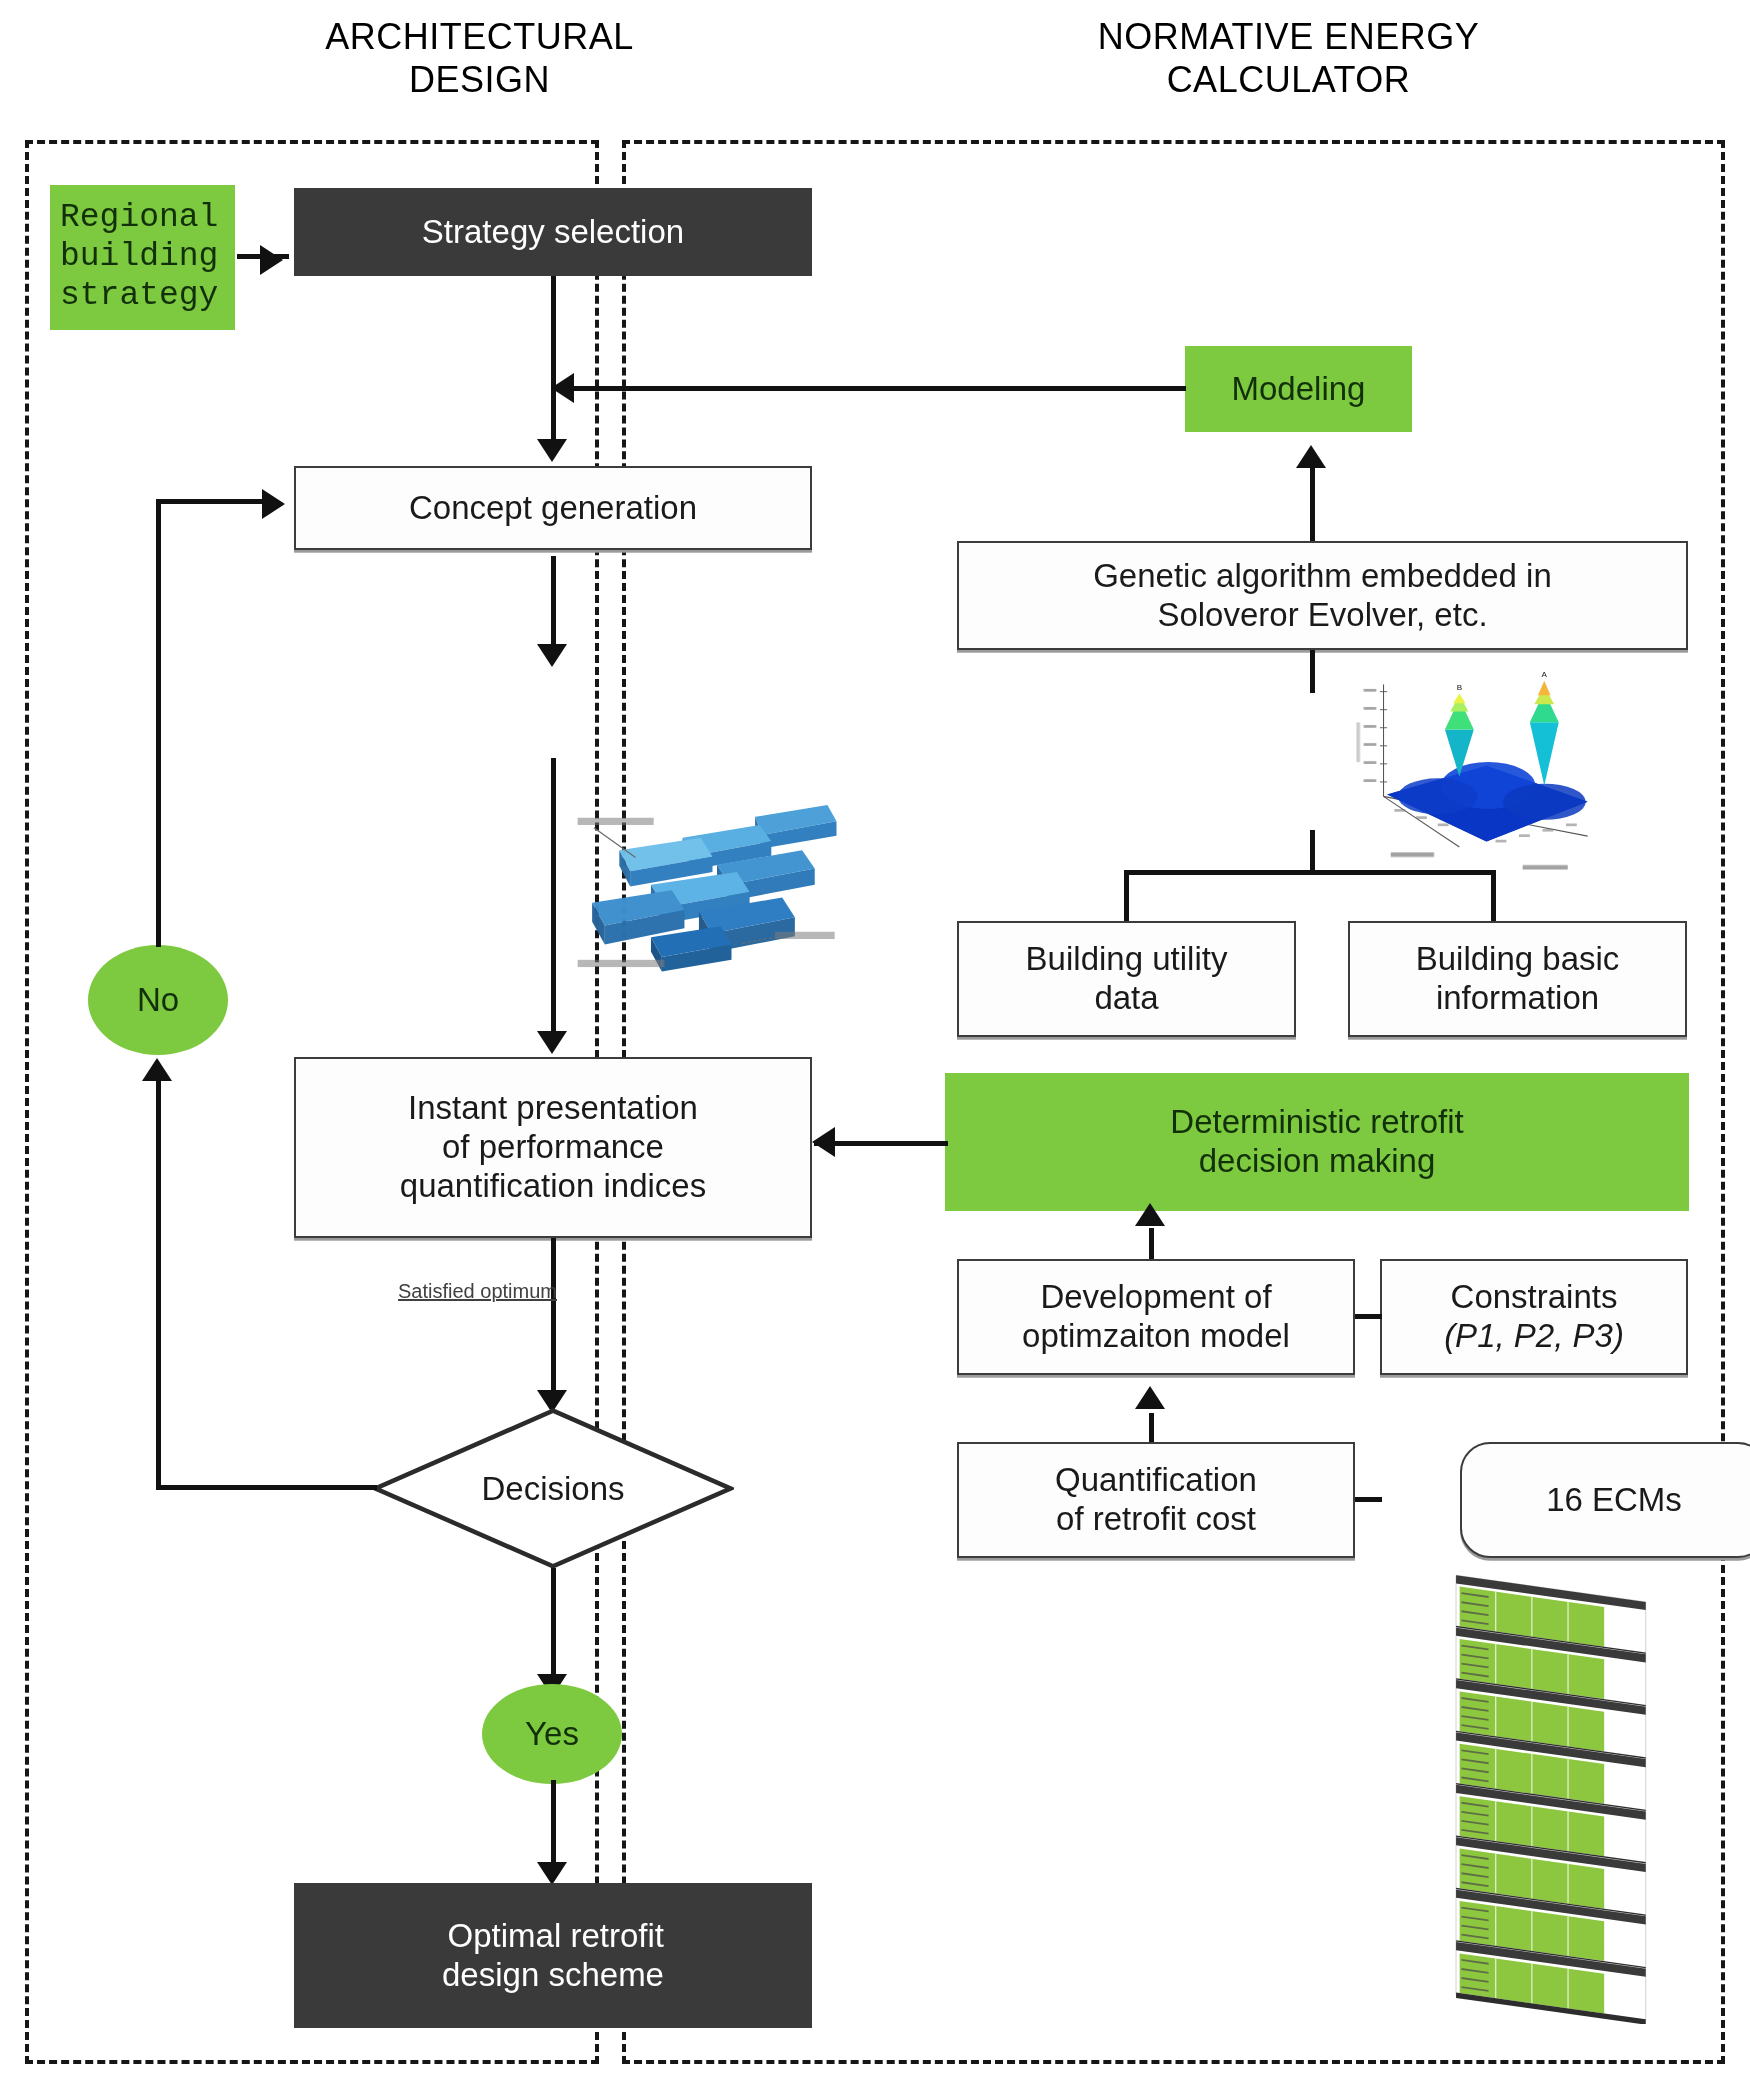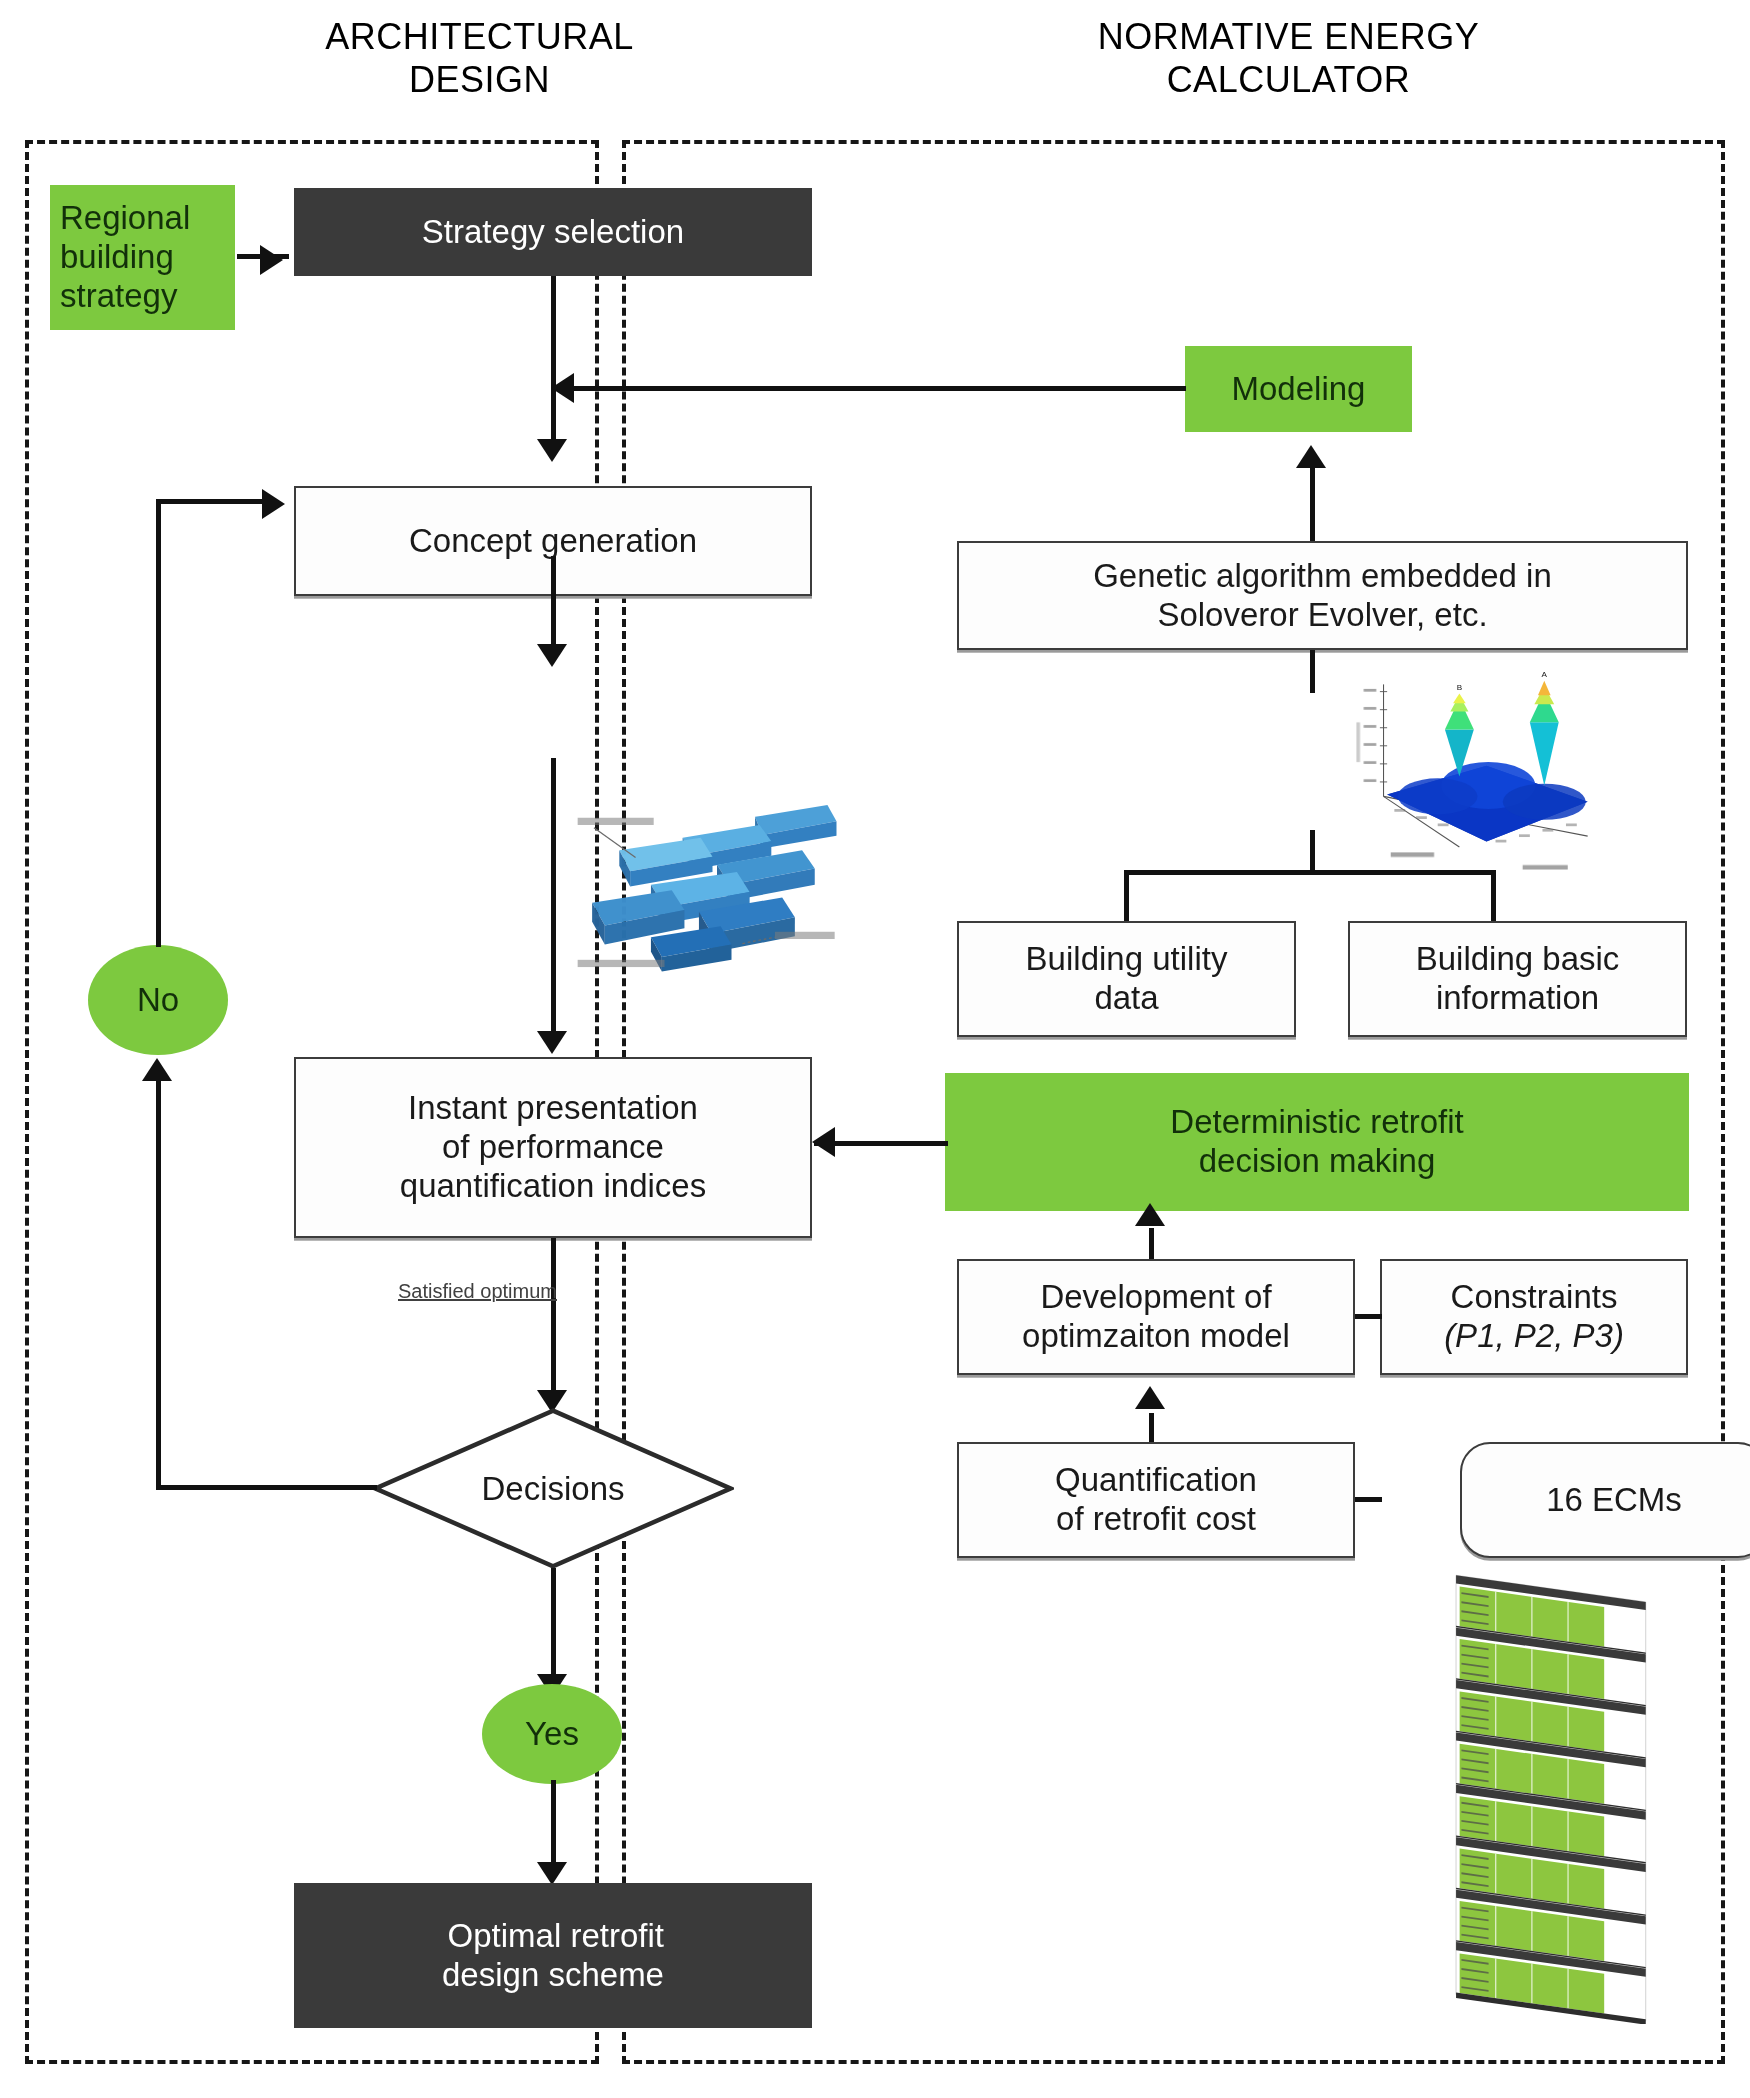--- a/index.html
+++ b/index.html
@@ -151,33 +151,33 @@
 <div id="canvas">
 
   <div class="col-title" id="title-left">ARCHITECTURAL
 DESIGN</div>
   <div class="col-title" id="title-right">NORMATIVE ENERGY
 CALCULATOR</div>
 
   <div class="panel" id="panel-left"></div>
   <div class="panel" id="panel-right"></div>
 
-  <div class="node green" style="left:50px; top:185px; width:185px; height:145px; font-size:33px; justify-content:flex-start; text-align:left; padding-left:9px;">Regional
+  <div class="node green" style="left:50px; top:185px; width:185px; height:145px; font-size:33px; justify-content:flex-start; text-align:left; padding-left:9px;font-family:Liberation Mono, monospace;">Regional
 building
 strategy</div>
 
   <div class="ln h" style="left:237px; top:254px; width:52px;"></div>
   <div class="arrow right" style="left:260px; top:245px;"></div>
 
   <div class="node dark" style="left:294px; top:188px; width:518px; height:88px;">Strategy selection</div>
 
   <div class="ln v" style="left:551px; top:276px; height:174px;"></div>
   <div class="arrow down" style="left:537px; top:439px;"></div>
 
-  <div class="node white" style="left:294px; top:466px; width:518px; height:110px;margin-top:20px;">Concept generation</div>
+  <div class="node white" style="left:294px; top:466px; width:518px; height:84px;">Concept generation</div>
 
   <div class="ln v" style="left:551px; top:556px; height:100px;"></div>
   <div class="arrow down" style="left:537px; top:644px;"></div>
 
 
   <div class="ln v" style="left:551px; top:758px; height:289px;"></div>
   <div class="arrow down" style="left:537px; top:1031px;"></div>
 
   <div class="thumb" style="left:565px; top:785px;">
     <svg width="276" height="213" viewBox="0 0 305 235">

